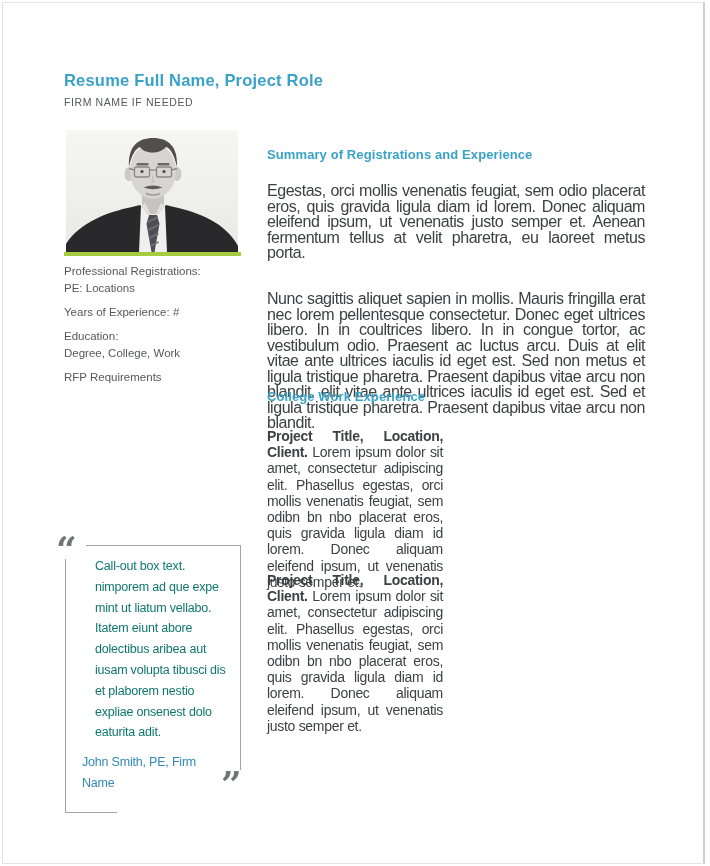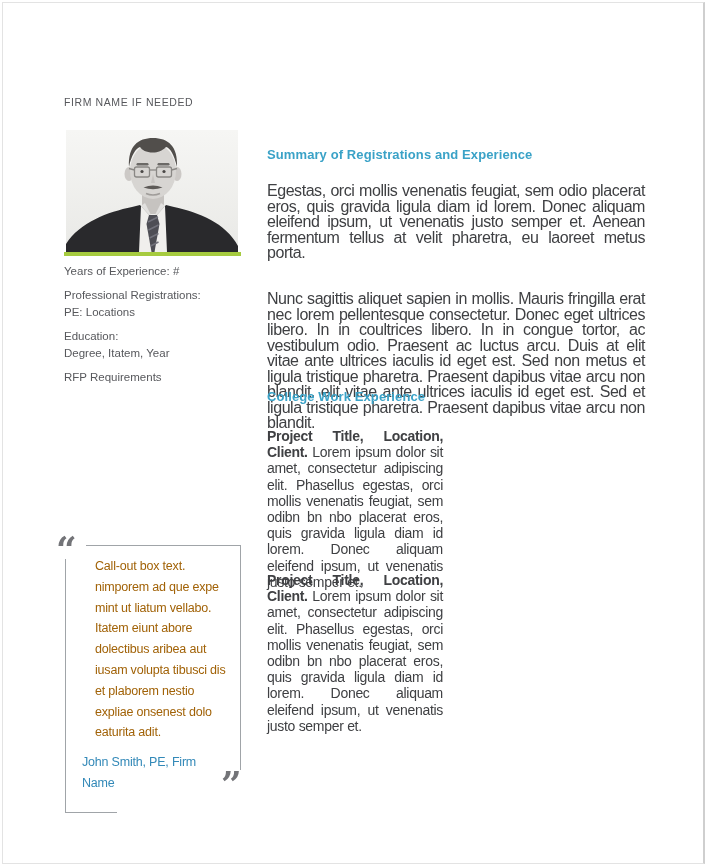--- a/index.html
+++ b/index.html
@@ -40,21 +40,21 @@
   .co-bottom{left:65px;top:812px;width:52px;height:1px;}
   .quote{
     position:absolute;color:#737478;
     font-family:"DejaVu Serif",serif;font-weight:bold;
     font-size:36px;line-height:1;
   }
   .open-quote{left:56px;top:531px;}
   .close-quote{left:221px;top:766px;}
   .callout-text{
     position:absolute;left:95px;top:556px;width:134px;
-    font-size:12.5px;line-height:20.8px;letter-spacing:-.2px;color:#a16207;
+    font-size:12.5px;line-height:20.8px;letter-spacing:-.2px;color:#0f766e;
   }
   .callout-attr{
     position:absolute;left:82px;top:752px;width:140px;
     font-size:12.5px;line-height:20.8px;letter-spacing:-.2px;color:#3389b8;
   }
   
   .heading{
     position:absolute;left:267px;width:378px;
     font-size:13px;font-weight:bold;color:#3aa2c7;letter-spacing:.1px;
   }
@@ -75,20 +75,21 @@
   .project .ptitle{font-weight:bold;}
   .project-1{top:414px;}
   .project-2{top:558px;}
 </style>
 </head>
 <body>
 
 <div class="page">
   <div class="page-frame"></div>
 
+  <h1 class="doc-title"><span>Resume Full Name, </span><span class="role">Project Role</span></h1>
   <div class="firm-name">FIRM NAME IF NEEDED</div>
 
   <div class="photo">
     <svg viewBox="0 0 172 122" width="172" height="122">
       <defs>
         <linearGradient id="bg" x1="0" y1="0" x2="0" y2="1">
           <stop offset="0" stop-color="#f6f6f4"></stop>
           <stop offset="1" stop-color="#e9e9e6"></stop>
         </linearGradient>
       </defs>
@@ -131,30 +132,30 @@
       <path d="M99 76 L87 89 L95 73 Z" fill="#e2e1df"></path>
 
       <path d="M83 85 L91 85 L93.5 94 L88.5 122 L85.5 122 L80.5 94 Z" fill="#4e4e55"></path>
       <path d="M82 92 l10 -5 M82.5 100 l10 -5 M83.5 108 l9 -4.5 M84.5 116 l8 -4" stroke="#72727c" stroke-width="1.4"></path>
     </svg>
   </div>
   <div class="green-rule"></div>
 
   <div class="fields">
     <div class="field">
+      <div class="label">Professional Registrations:</div>
+      <div class="value">PE: Locations</div>
+    </div>
+    <div class="field">
       <div class="label">Years of Experience: #</div>
 
     </div>
     <div class="field">
-      <div class="label">Professional Registrations:</div>
-      <div class="value">PE: Locations</div>
-    </div>
-    <div class="field">
       <div class="label">Education:</div>
-      <div class="value">Degree, Itatem, Year</div>
+      <div class="value">Degree, College, Work</div>
     </div>
     <div class="field">
       <div class="label">RFP Requirements</div>
 
     </div>
   </div>
 
   <div class="co-line co-top"></div>
   <div class="co-line co-right"></div>
   <div class="co-line co-left"></div>

